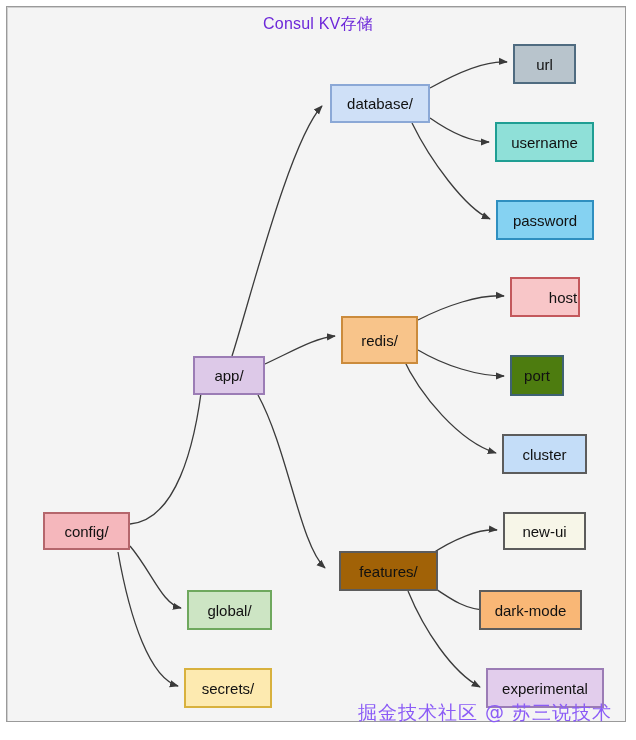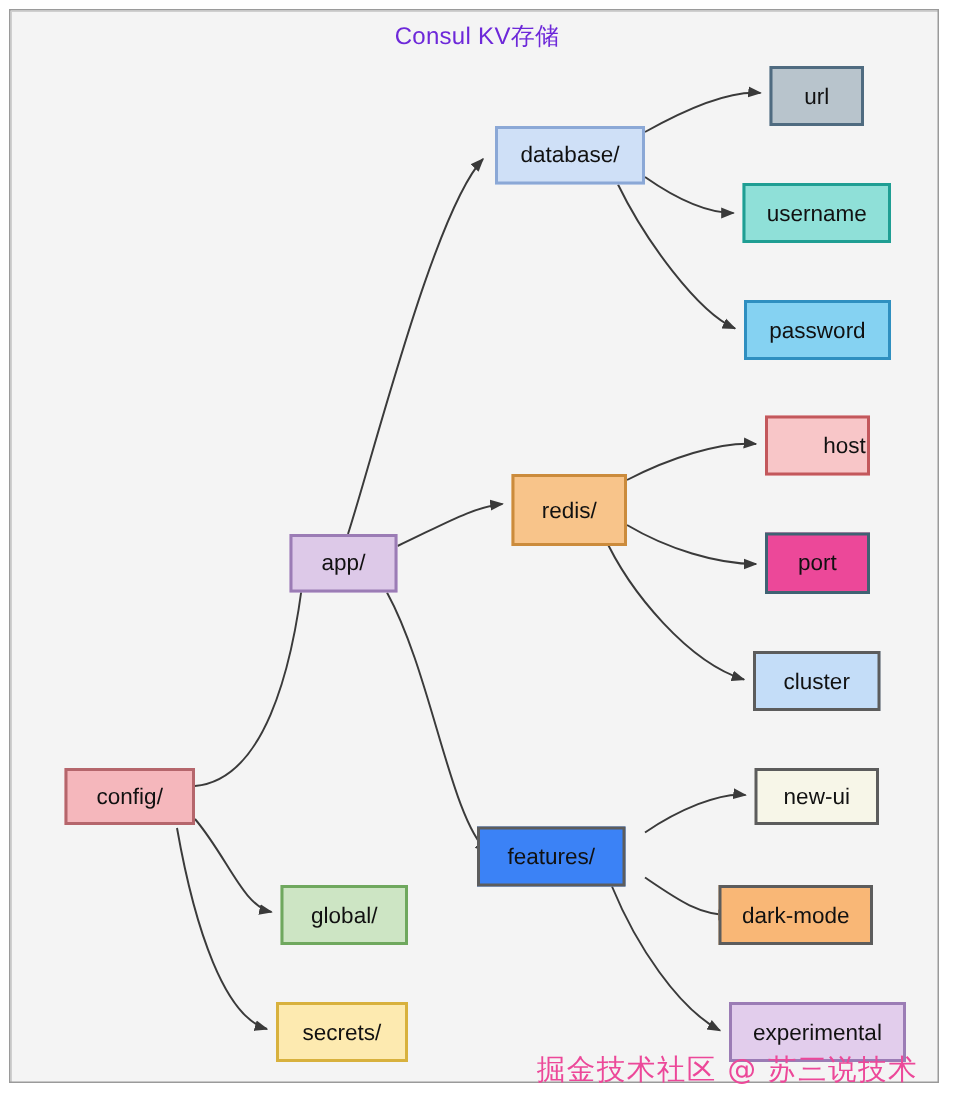--- a/index.html
+++ b/index.html
@@ -60,21 +60,21 @@
     white-space: nowrap;
   }
   .node-label {
     pointer-events: none;
   }
   #watermark {
     position: absolute;
     right: 24px;
     bottom: 14px;
     font-size: 19px;
-    color: #ec4899;
+    color: #8b5cf6;
     letter-spacing: 1px;
     font-family: "DejaVu Sans", sans-serif;
   }
 </style>
 </head>
 <body>
 
 <div id="canvas">
   <div id="frame"></div>
 
@@ -117,36 +117,36 @@
       </div>
       <div class="node" style="left: 184px; top: 668px; width: 88px; height: 40px; background: rgb(253, 234, 176); border-color: rgb(216, 177, 61);">
         <span class="node-label">secrets/</span>
       </div>
       <div class="node" style="left: 330px; top: 84px; width: 100px; height: 39px; background: rgb(207, 224, 247); border-color: rgb(139, 168, 214);">
         <span class="node-label">database/</span>
       </div>
       <div class="node" style="left: 341px; top: 316px; width: 77px; height: 48px; background: rgb(248, 196, 138); border-color: rgb(203, 139, 60);">
         <span class="node-label">redis/</span>
       </div>
-      <div class="node" style="left: 318px; top: 551px; width: 99px; height: 40px; background: #3b82f6; border-color: rgb(92, 92, 92);">
+      <div class="node" style="left: 339px; top: 551px; width: 99px; height: 40px; background: #a16207; border-color: rgb(92, 92, 92);">
         <span class="node-label">features/</span>
       </div>
       <div class="node" style="left: 513px; top: 44px; width: 63px; height: 40px; background: rgb(184, 196, 204); border-color: rgb(79, 107, 128);">
         <span class="node-label">url</span>
       </div>
       <div class="node" style="left: 495px; top: 122px; width: 99px; height: 40px; background: rgb(143, 224, 216); border-color: rgb(31, 158, 147);">
         <span class="node-label">username</span>
       </div>
       <div class="node" style="left: 496px; top: 200px; width: 98px; height: 40px; background: rgb(133, 210, 242); border-color: rgb(47, 143, 192);">
         <span class="node-label">password</span>
       </div>
       <div class="node" style="left: 510px; top: 277px; width: 70px; height: 40px; background: rgb(248, 198, 200); border-color: rgb(195, 88, 92); padding-left: 36px;">
         <span class="node-label">host</span>
       </div>
-      <div class="node" style="left: 510px; top: 355px; width: 70px; height: 41px; background: #ec4899; border-color: rgb(63, 98, 115);">
+      <div class="node" style="left: 510px; top: 355px; width: 54px; height: 41px; background: #4d7c0f; border-color: rgb(63, 98, 115);">
         <span class="node-label">port</span>
       </div>
       <div class="node" style="left: 502px; top: 434px; width: 85px; height: 40px; background: rgb(196, 221, 248); border-color: rgb(92, 92, 92);">
         <span class="node-label">cluster</span>
       </div>
       <div class="node" style="left: 503px; top: 512px; width: 83px; height: 38px; background: rgb(247, 246, 232); border-color: rgb(92, 92, 92);">
         <span class="node-label">new-ui</span>
       </div>
       <div class="node" style="left: 479px; top: 590px; width: 103px; height: 40px; background: rgb(249, 183, 118); border-color: rgb(92, 92, 92);">
         <span class="node-label">dark-mode</span>

